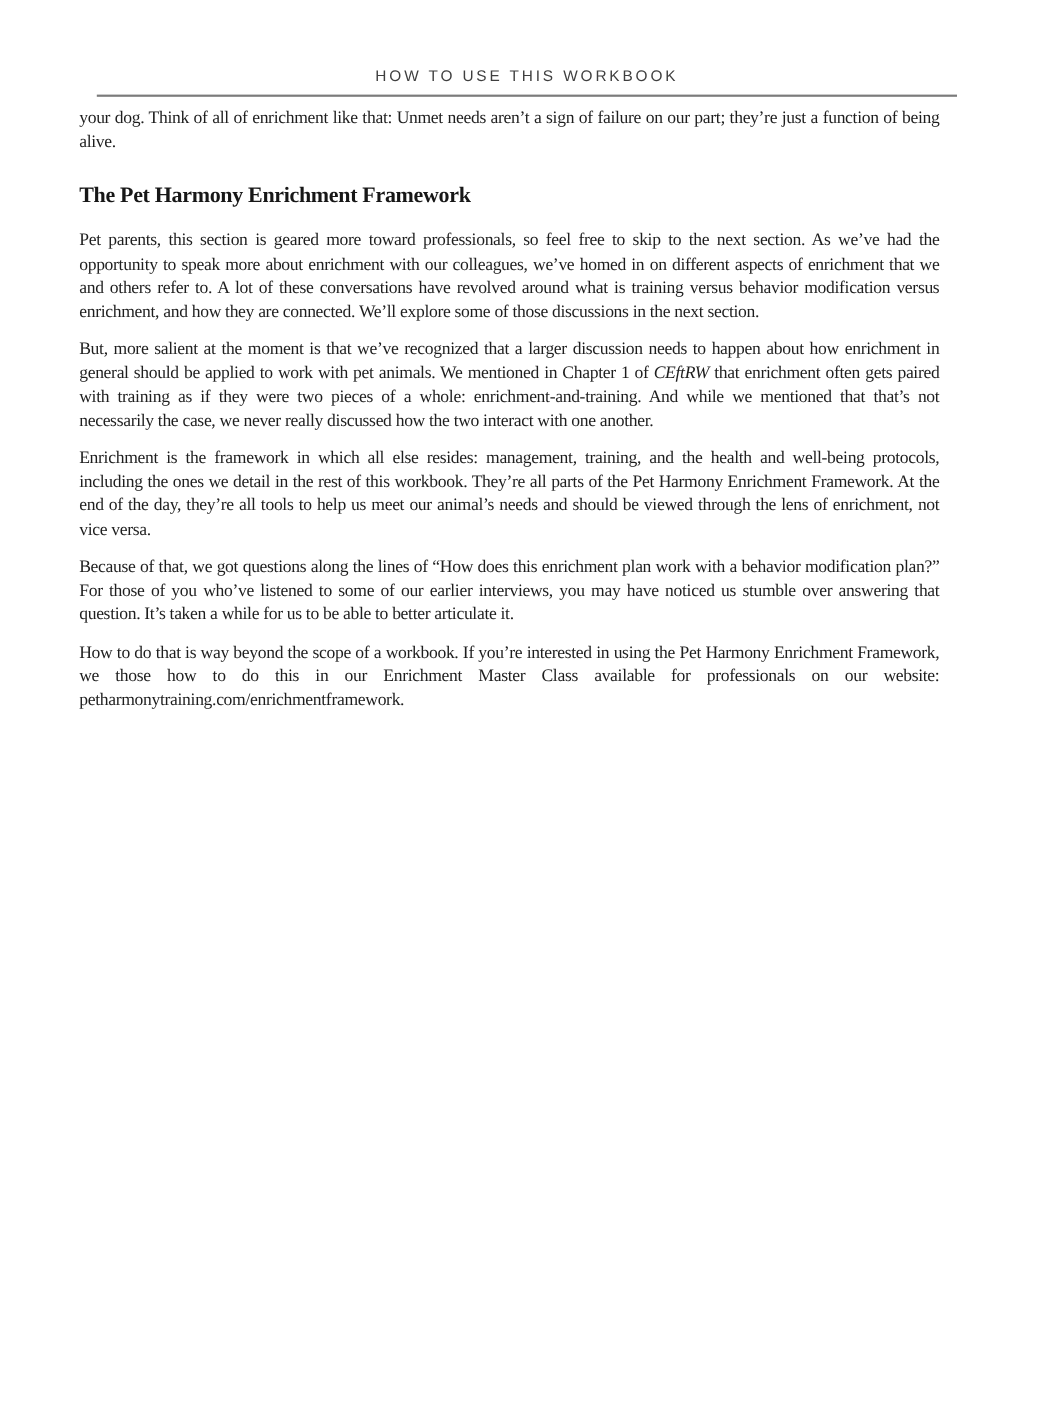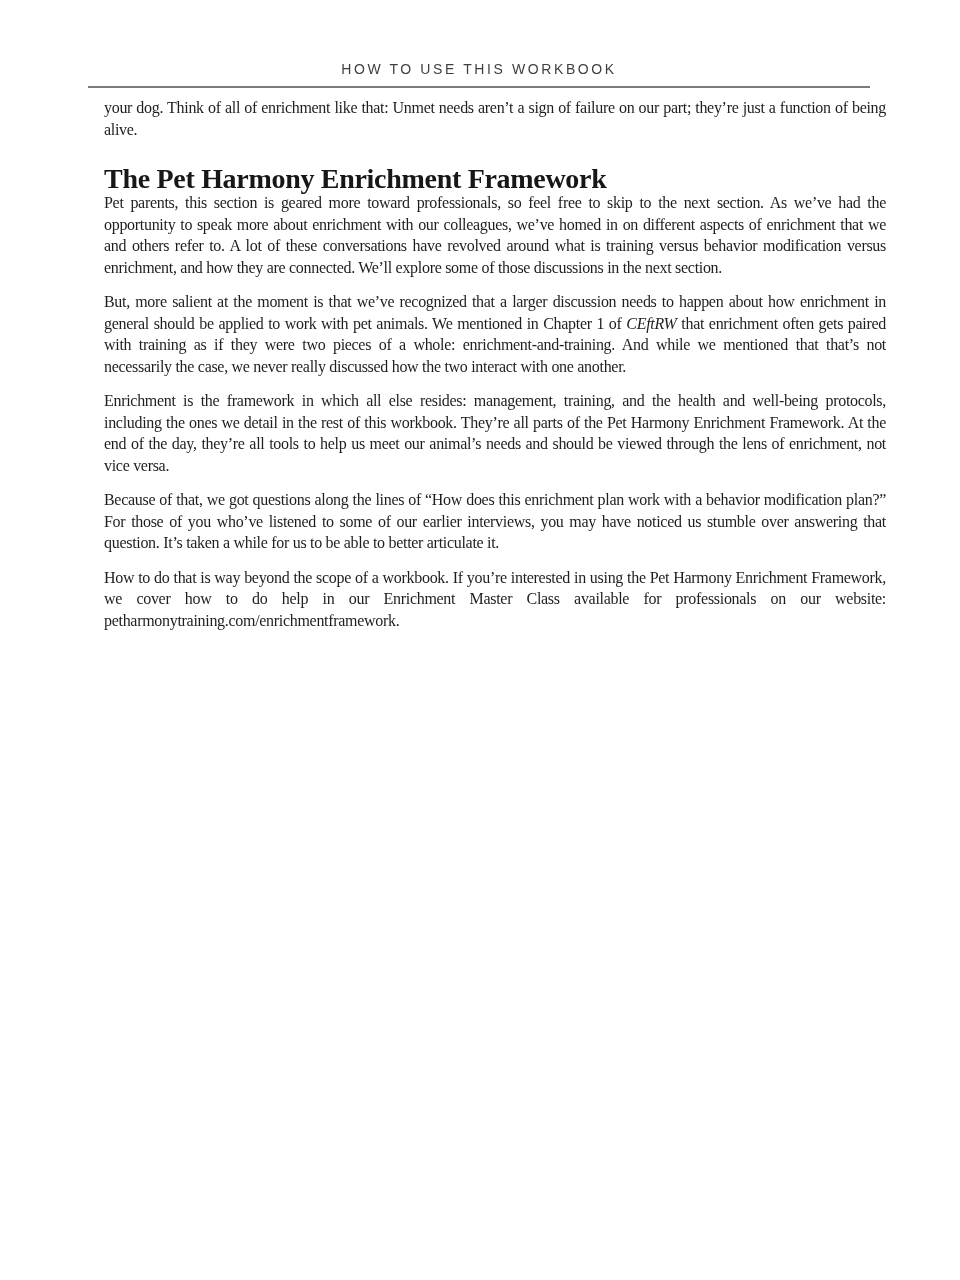--- a/index.html
+++ b/index.html
@@ -33,38 +33,38 @@
     position: absolute;
     top: 86px;
     left: 88px;
     width: 782px;
     height: 2px;
     background: #7b7b7b;
   }
   .content {
     position: absolute;
     top: 97px;
-    left: 104px;
+    left: 72px;
     width: 782px;
     font-size: 16px;
     line-height: 21.5px;
     letter-spacing: -0.3px;
     text-align: justify;
     color: #1e1e1e;
   }
   .content p {
     margin: 0 0 13px 0;
   }
   .section-heading {
-    font-size: 28px;
+    font-size: 20px;
     font-weight: 700;
     line-height: 23px;
     letter-spacing: -0.3px;
     text-align: left;
-    margin: 27px 0 2px 0;
+    margin: 27px 0 18px 0;
     color: #171717;
   }
   .book-ref {
   }
   .page-number {
     position: absolute;
     top: 1220px;
     left: 901px;
     font-family: "Liberation Sans", sans-serif;
     font-size: 15px;
@@ -87,19 +87,19 @@
     <h2 class="section-heading">The Pet Harmony Enrichment Framework</h2>
 
     <p>Pet parents, this section is geared more toward professionals, so feel free to skip to the next section. As we’ve had the opportunity to speak more about enrichment with our colleagues, we’ve homed in on different aspects of enrichment that we and others refer to. A lot of these conversations have revolved around what is training versus behavior modification versus enrichment, and how they are connected. We’ll explore some of those discussions in the next section.</p>
 
     <p><span>But, more salient at the moment is that we’ve recognized that a larger discussion needs to happen about how enrichment in general should be applied to work with pet animals. We mentioned in Chapter 1 of </span><em class="book-ref">CEftRW</em><span> that enrichment often gets paired with training as if they were two pieces of a whole: enrichment-and-training. And while we mentioned that that’s not necessarily the case, we never really discussed how the two interact with one another.</span></p>
 
     <p>Enrichment is the framework in which all else resides: management, training, and the health and well-being protocols, including the ones we detail in the rest of this workbook. They’re all parts of the Pet Harmony Enrichment Framework. At the end of the day, they’re all tools to help us meet our animal’s needs and should be viewed through the lens of enrichment, not vice versa.</p>
 
     <p>Because of that, we got questions along the lines of “How does this enrichment plan work with a behavior modification plan?” For those of you who’ve listened to some of our earlier interviews, you may have noticed us stumble over answering that question. It’s taken a while for us to be able to better articulate it.</p>
 
-    <p>How to do that is way beyond the scope of a workbook. If you’re interested in using the Pet Harmony Enrichment Framework, we cover how to do help in our Enrichment Master Class available for professionals on our website: petharmonytraining.com/enrichmentframework.</p>
+    <p>How to do that is way beyond the scope of a workbook. If you’re interested in using the Pet Harmony Enrichment Framework, we those how to do this in our Enrichment Master Class available for professionals on our website: petharmonytraining.com/enrichmentframework.</p>
 
   </div>
 
   <div class="page-number">3</div>
 
 </div>
 
 </body></html>

